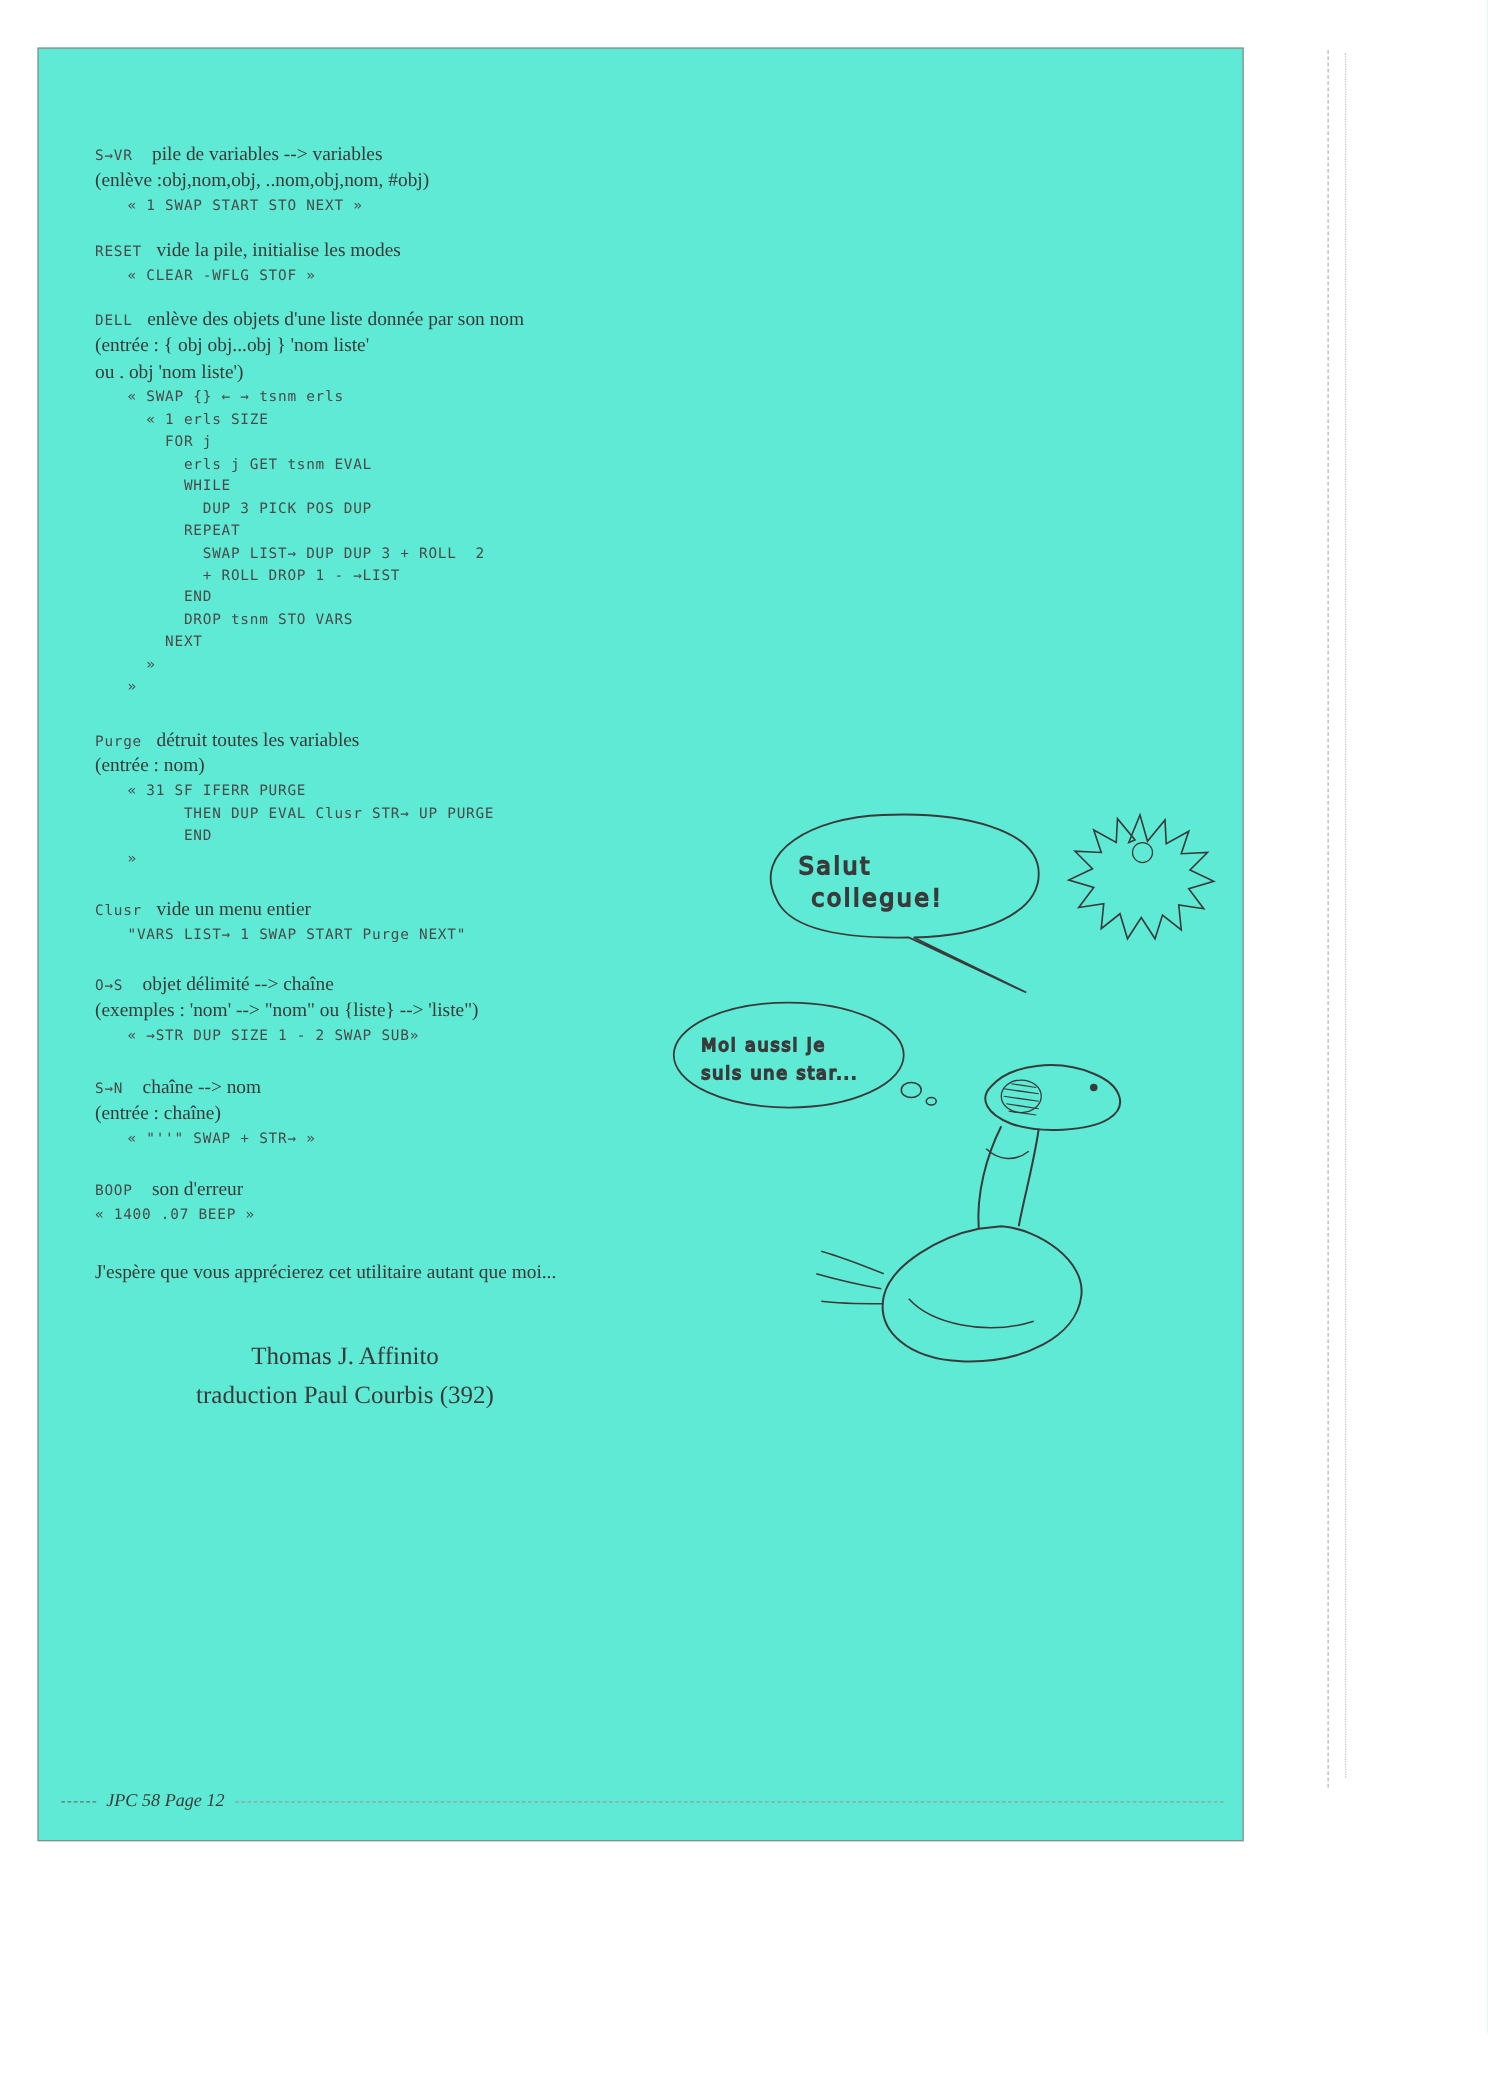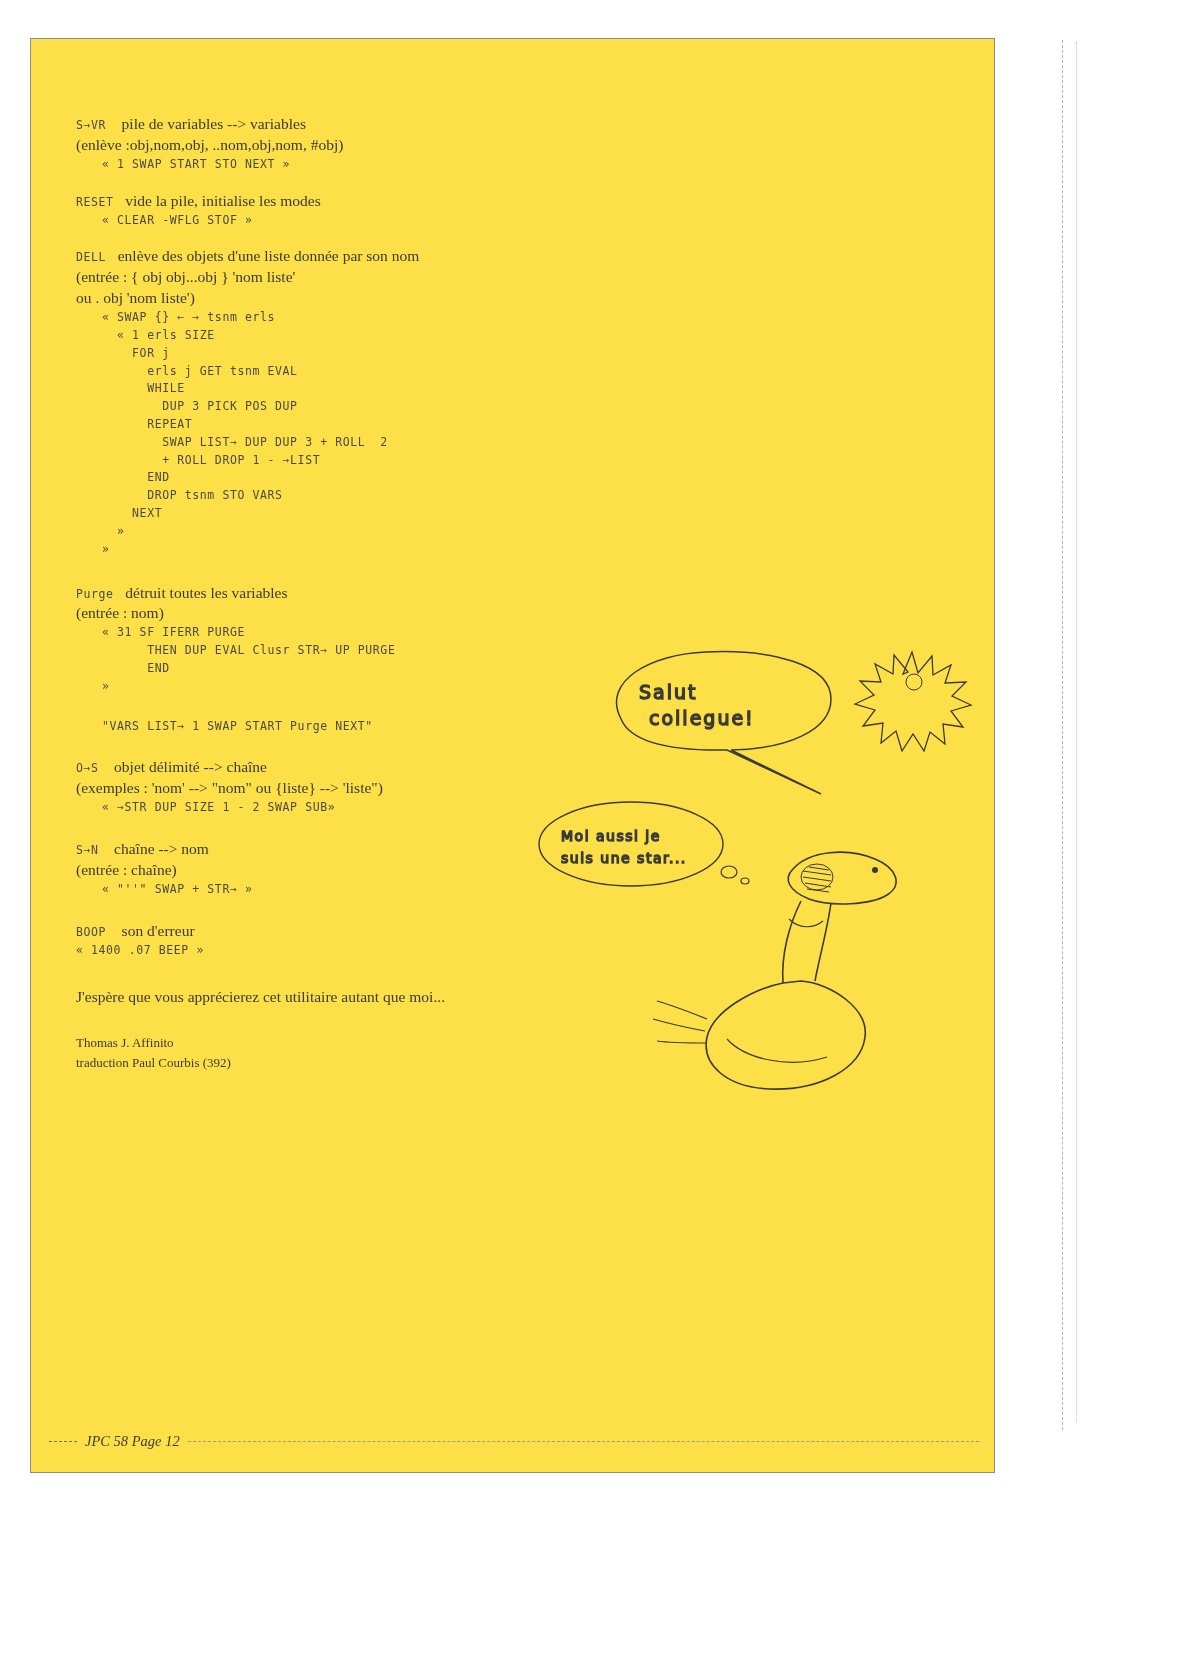--- a/index.html
+++ b/index.html
@@ -17,21 +17,21 @@
 
   
   .scan-page {
     position: absolute;
     left: 30px;
     top: 38px;
     width: 965px;
     height: 1435px;
     border: 1px solid #8d8d8d;
     box-sizing: border-box;
-    background: #fde047;
+    background: #5eead4;
   }
   .scan-edge-right {
     position: absolute;
     left: 1062px;
     top: 40px;
     width: 0;
     height: 1390px;
     border-left: 1px dashed #b4b4b4;
   }
   .scan-edge-right2 {
@@ -77,23 +77,23 @@
 
   .closing {
     margin-top: 26px;
     font-size: 15.5px;
     line-height: 1.5;
     color: #3a3a3a;
     width: 430px;
   }
 
   .signature {
-    margin-top: 24px;
-    text-align: left;
-    font-size: 13px;
+    margin-top: 40px;
+    text-align: center;
+    font-size: 20px;
     line-height: 1.55;
     color: #3a3a3a;
     width: 400px;
   }
 
   .footnote {
     margin-top: 56px;
     width: 440px;
     font-size: 12.5px;
     line-height: 1.6;
@@ -185,20 +185,21 @@
     <div class="entry" style="margin-top:24px">
       <div class="head"><span class="kw">Purge</span>   <span>détruit toutes les variables</span></div>
       <div class="head">(entrée : nom)</div>
       <div class="mono" style="margin-left:26px">« 31 SF IFERR PURGE</div>
       <div class="mono" style="margin-left:26px">      THEN DUP EVAL Clusr STR→ UP PURGE</div>
       <div class="mono" style="margin-left:26px">      END</div>
       <div class="mono" style="margin-left:26px">»</div>
     </div>
 
     <div class="entry" style="margin-top:22px">
+      <div class="head"><span class="kw">Clusr</span>   <span>vide un menu entier</span></div>
       <div class="mono" style="margin-left:26px">"VARS LIST→ 1 SWAP START Purge NEXT"</div>
     </div>
 
     <div class="entry" style="margin-top:22px">
       <div class="head"><span class="kw">O→S</span>    <span>objet délimité --&gt; chaîne</span></div>
       <div class="head">(exemples : 'nom' --&gt; "nom" ou {liste} --&gt; 'liste")</div>
       <div class="mono" style="margin-left:26px">« →STR DUP SIZE 1 - 2 SWAP SUB»</div>
     </div>
 
     <div class="entry" style="margin-top:22px">

